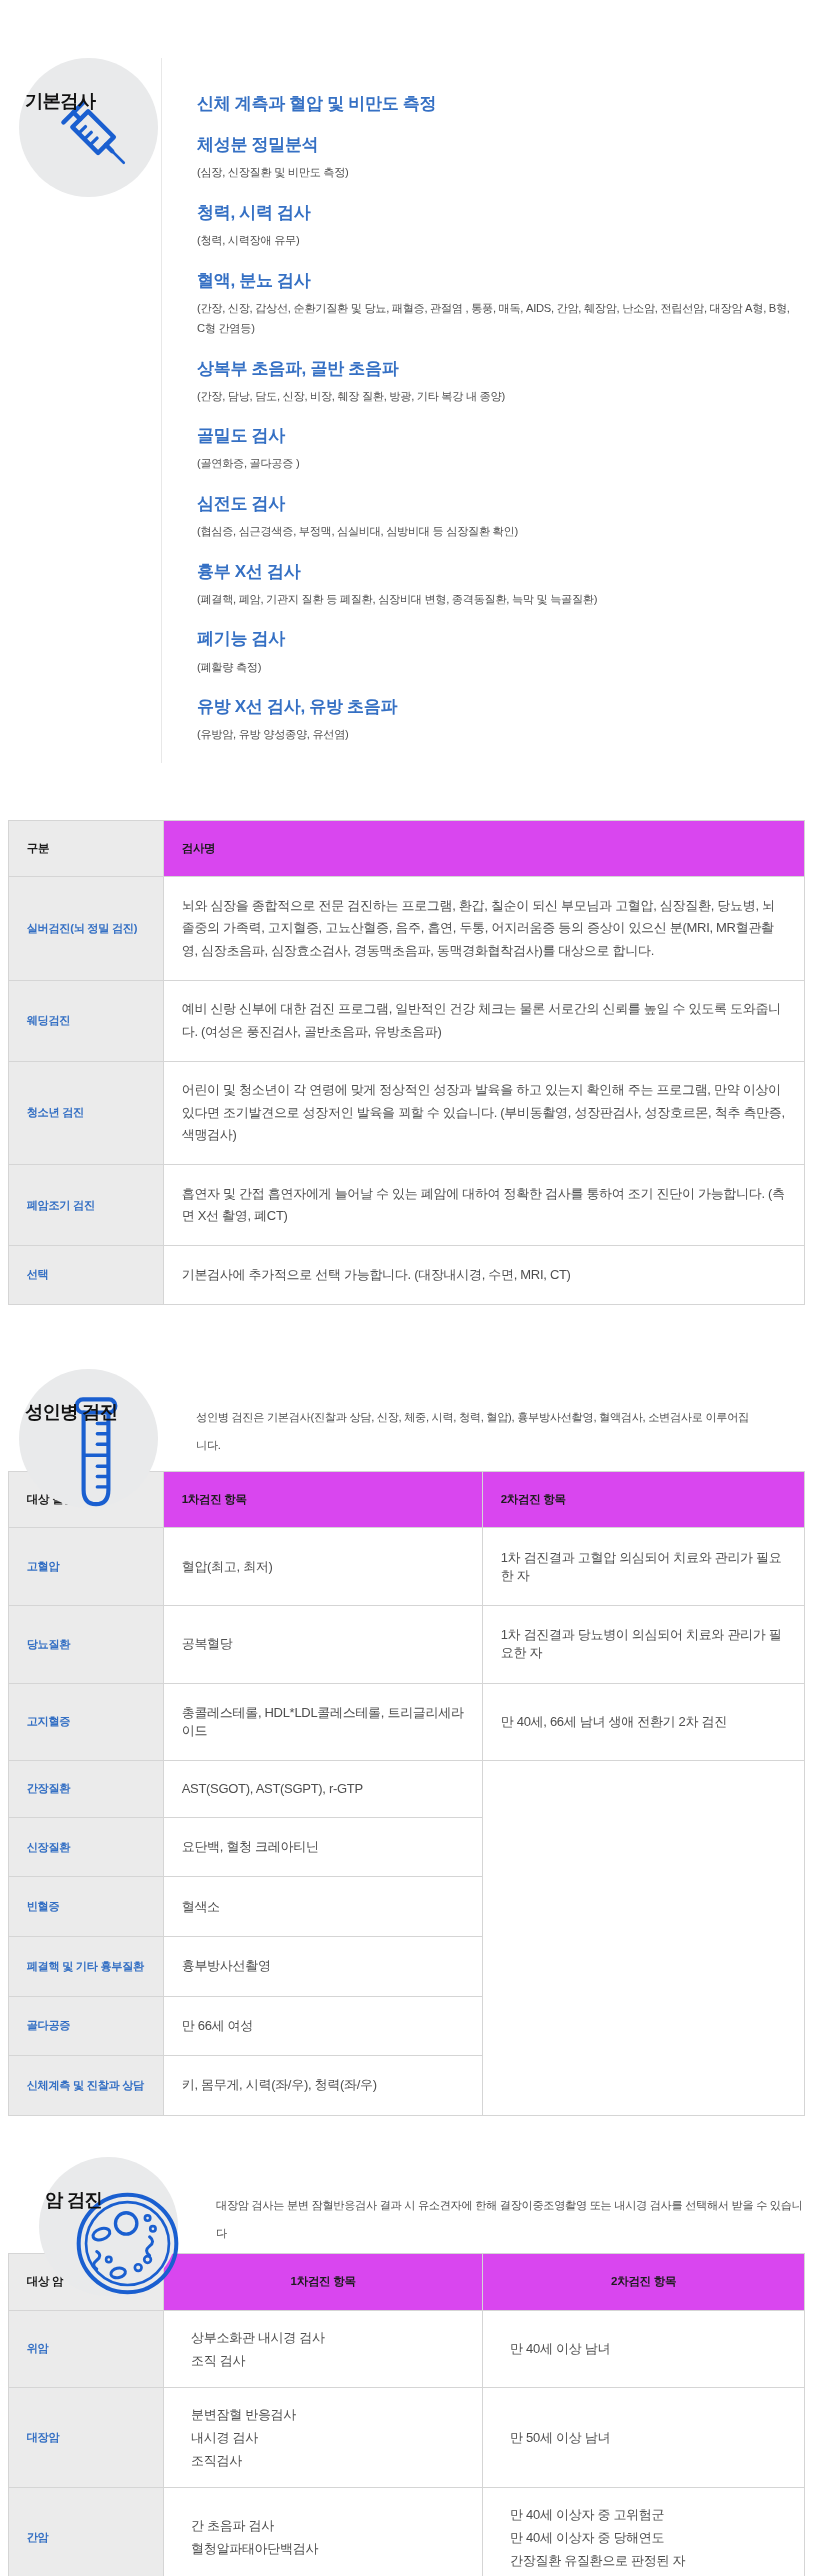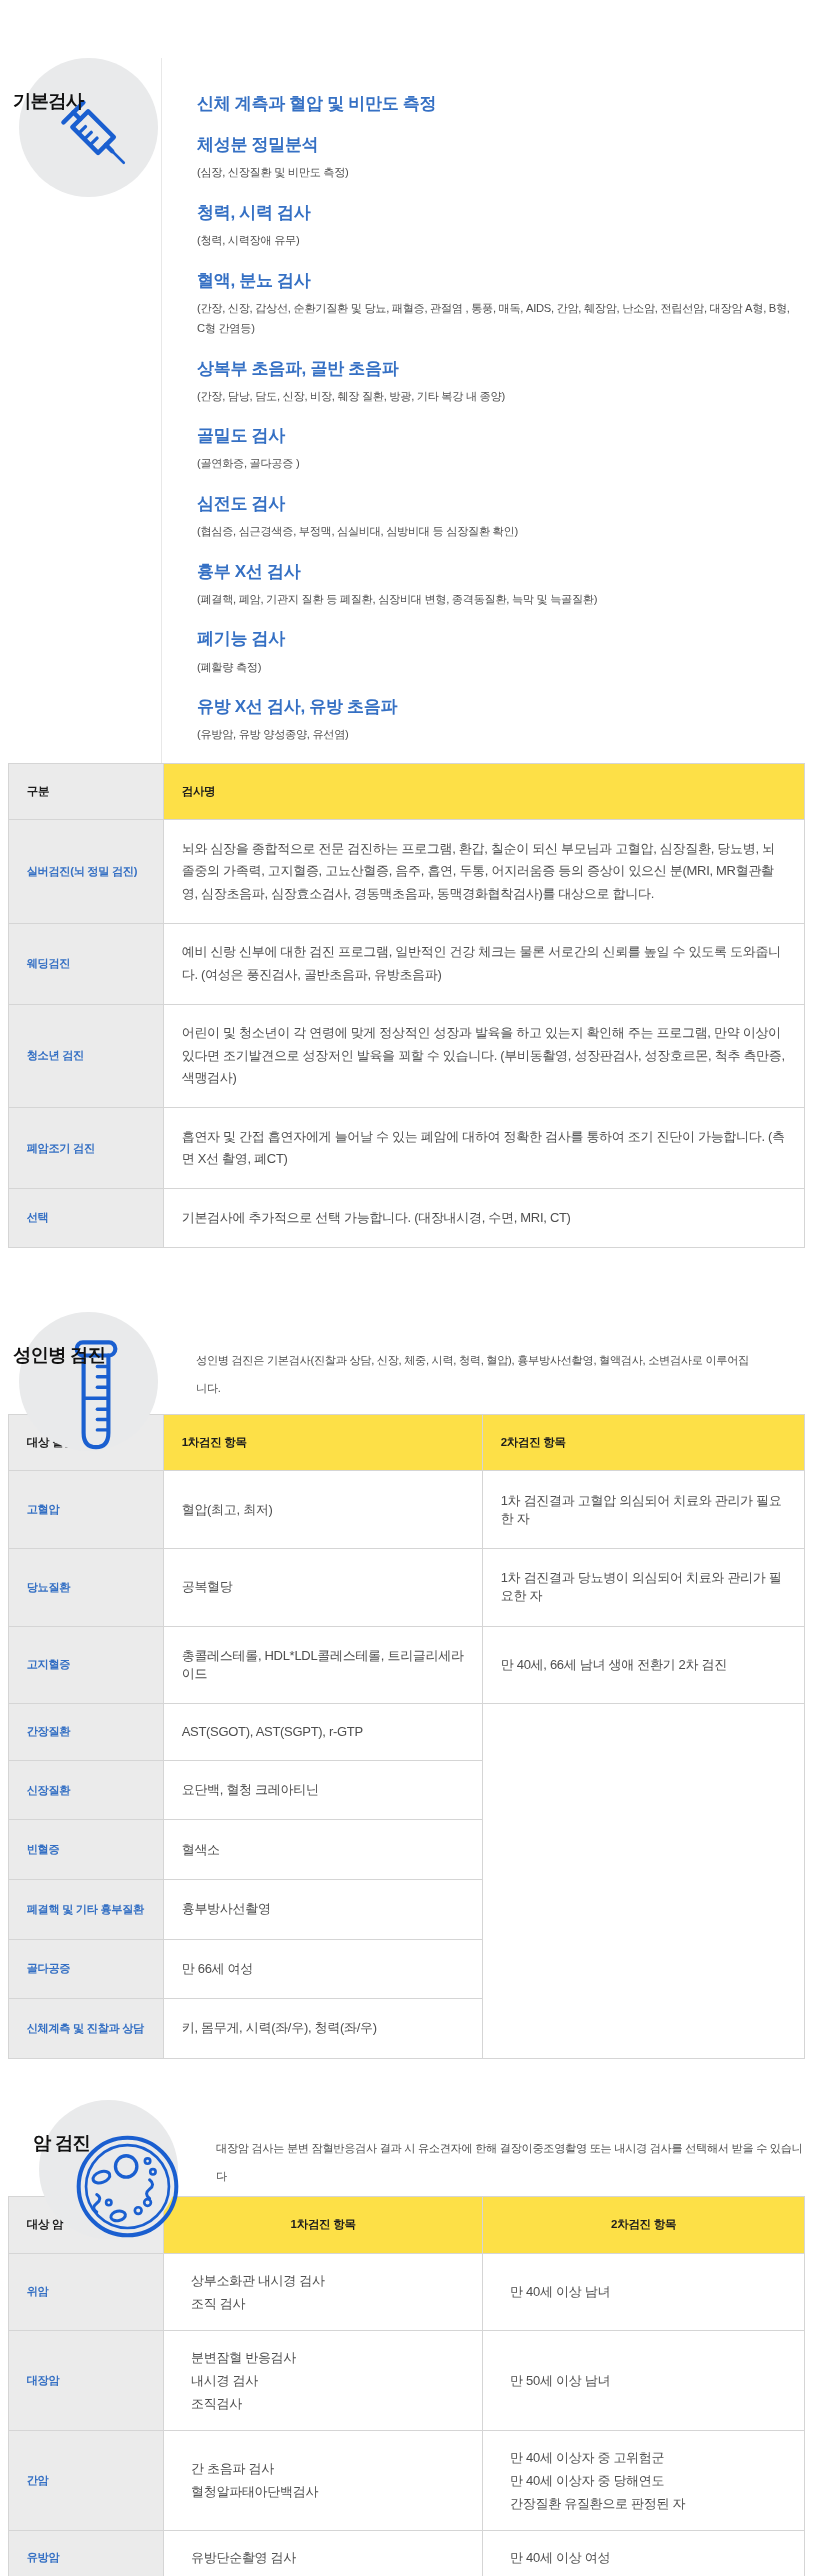--- a/index.html
+++ b/index.html
@@ -4,21 +4,21 @@
 <style>
   html,body { margin:0; padding:0; background:#ffffff; }
   body { font-family:"Liberation Sans","DejaVu Sans",sans-serif; color:#4e4e4e; }
   .page { width:813px; margin:0 auto; position:relative; }
 
   
   .sec { display:flex; position:relative; }
   .sec-left { width:161px; flex:none; position:relative; }
   .sec-circle { position:absolute; left:19px; top:0; width:139px; height:139px;
                 border-radius:50%; background:#e9eaeb; }
-  .sec-title { position:absolute; left:13px; top:30px; margin:0; z-index:2;
+  .sec-title { position:absolute; left:25px; top:30px; margin:0; z-index:2;
                font-size:18.3px; font-weight:bold; color:#111111; white-space:nowrap;
                letter-spacing:-0.7px; }
   .sec-content { flex:1; padding-left:35px; padding-top:34px; }
   .sec-content.divider { border-left:0.7px solid #e8e8e8; }
   .icon { color:#1a5fd0; position:absolute; }
 
   
   .bitem { margin-bottom:18.3px; }
   .bitem-name { color:#3570c4; font-size:17px; font-weight:bold; margin-bottom:6.1px;
                 letter-spacing:-0.3px; }
@@ -27,25 +27,25 @@
   .bitem-desc:empty { display:none; }
 
   .sec-desc { color:#4e4e4e; font-size:11.2px; line-height:28.5px; letter-spacing:-0.3px; }
   .sec-desc.narrow { max-width:563px; }
 
   
   table { width:797px; margin:0 8.1px; border-collapse:collapse; table-layout:fixed; }
   th, td { border:0.7px solid #d5d5d5; font-weight:normal; text-align:left;
            vertical-align:middle; padding:17.6px 17.6px; font-size:13px;
            letter-spacing:-0.3px; color:#4e4e4e; }
-  th { background:#fde047; color:#1c1c1c; font-weight:bold; font-size:11.5px; padding:20.3px 17.6px; }
+  th { background:#d946ef; color:#1c1c1c; font-weight:bold; font-size:11.5px; padding:20.3px 17.6px; }
   th.gray, td.gray { background:#ebebeb; }
   td.rowlabel { color:#3570c4; font-weight:bold; font-size:11.2px; }
   .t1 td.body { line-height:22.4px; }
-  .t1 { }
+  .t1 { margin-top:57px; }
   .t2 { margin-top:11px; }
   .t2 td { padding:20.3px 17.6px; }
   .t3 { margin-top:5.4px; }
   .t3 th { text-align:center; }
   .t3 th.gray { text-align:left; }
   .t3 td.cell { padding:15px 17.6px 15px 27px;margin-left:25px; }
   .line { line-height:23px; }
 
   .mt-sec2 { margin-top:64px; }
   .mt-sec3 { margin-top:41px;padding-left:20px; }

